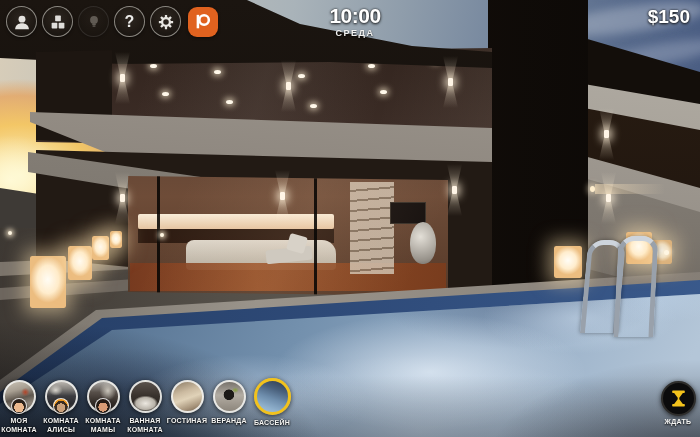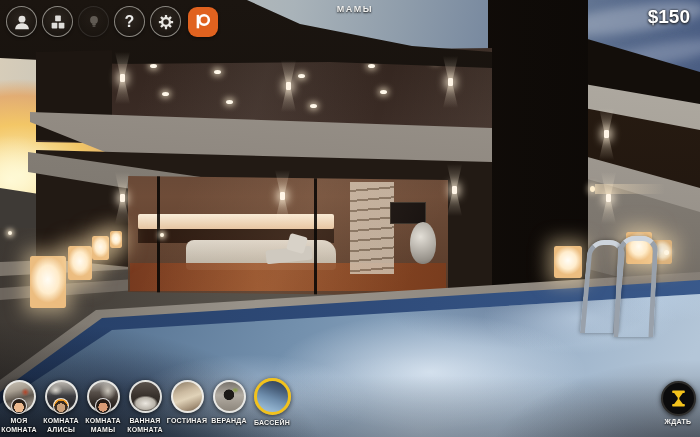--- a/index.html
+++ b/index.html
@@ -285,21 +285,22 @@
       <span class="pbadge">
         <svg viewBox="0 0 24 24">
             <circle cx="14" cy="10" r="6" fill="none" stroke="#fff" stroke-width="3.2"></circle>
             <rect x="4.6" y="3.6" width="3.2" height="17" fill="#fff"></rect>
           </svg>
       </span>
     </button>
   </div>
 
   <div class="timewrap">
-    <div class="day">МАМЫ</div>
+    <div class="time">10:00</div>
+    <div class="day">СРЕДА</div>
   </div>
   <div class="money">$150</div>
 
   <div class="roombtn" style="left:-7px">
     <div class="rc t0">
       <div class="avatar av0"></div>
     </div>
     <div class="rlabel">МОЯ КОМНАТА</div>
   </div>
   <div class="roombtn" style="left:35px">

